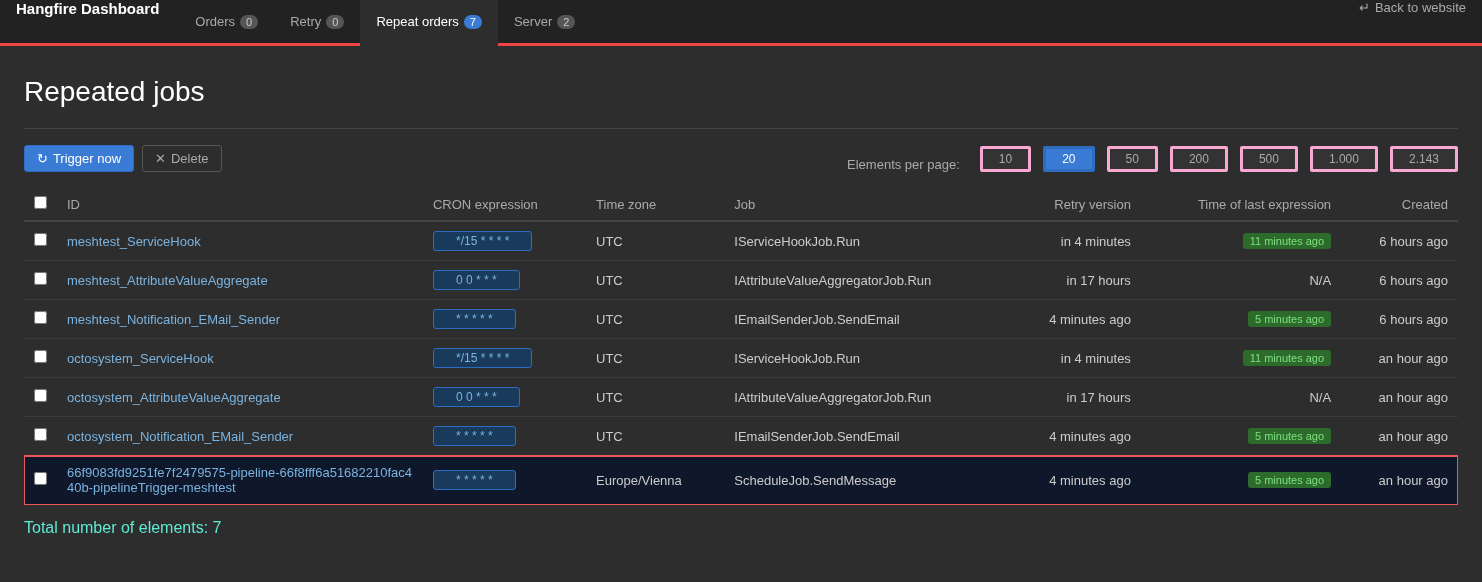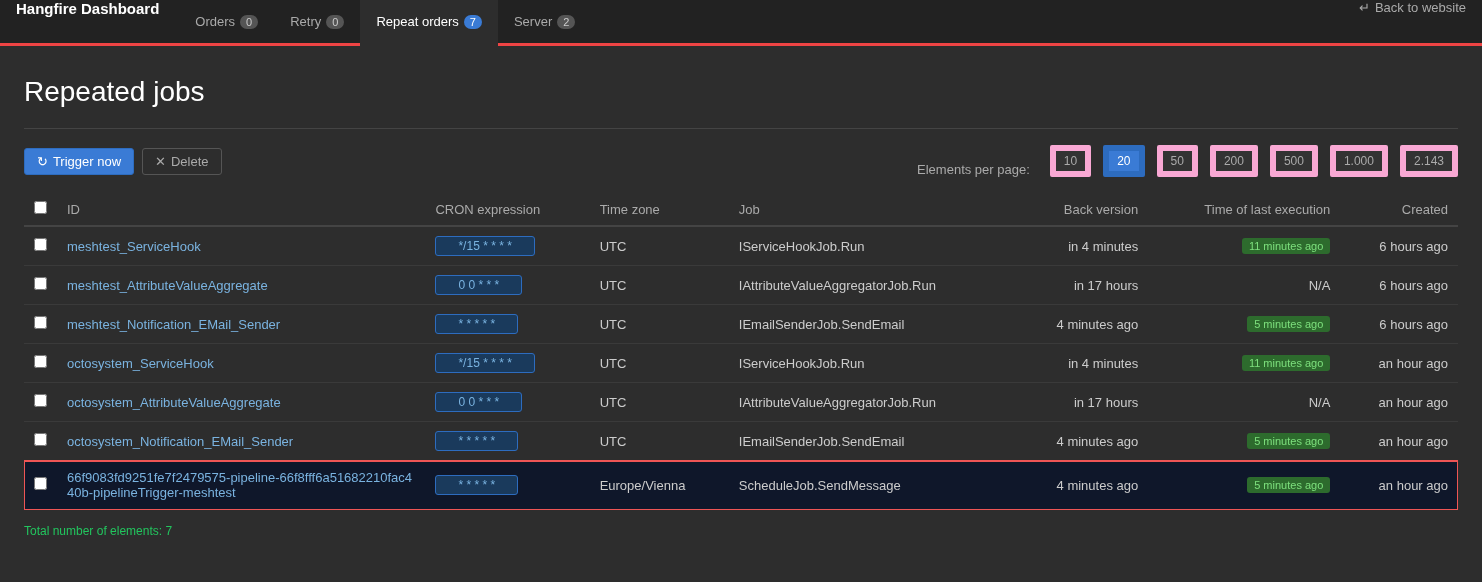--- a/index.html
+++ b/index.html
@@ -47,21 +47,21 @@
 
     
     .toolbar { display: flex; align-items: center; justify-content: space-between; margin-bottom: 16px; }
     .toolbar-left { display: flex; gap: 8px; }
     .btn { display: flex; align-items: center; gap: 5px; padding: 5px 12px; border-radius: 3px; cursor: pointer; font-size: 13px; border: 1px solid transparent; }
     .btn-primary { background: #3a7bd5; border-color: #2d6cbf; color: #fff; }
     .btn-danger-outline { background: transparent; border-color: #555; color: #aaa; }
     .pagination-controls { display: flex; align-items: flex-end; gap: 12px; }
     .pagination-label { color: #aaa; margin-right: 8px; }
     .page-size-btn {
-      display: inline-block; padding: 3px 8px; border: 6px solid #f9a8d4;
+      display: inline-block; padding: 3px 16px; border: 3px solid #f9a8d4;
       background: #333; color: #aaa; cursor: pointer; border-radius: 2px; font-size: 12px;
     }
     .page-size-btn.active { background: #3a7bd5; border-color: #2d6cbf; color: #fff; }
 
     
     .table-container { width: 100%; overflow-x: auto; }
     table { width: 100%; border-collapse: collapse; }
     thead tr { border-bottom: 2px solid #444; }
     th { color: #aaa; font-weight: normal; padding: 8px 10px; text-align: left; white-space: nowrap; }
     th.right { text-align: right; }
@@ -79,21 +79,21 @@
     }
 
     .time-badge {
       display: inline-block; background: #2d6b2d; color: #7de07d;
       border-radius: 3px; padding: 2px 7px; font-size: 11px; white-space: nowrap;
     }
 
     .checkbox-cell { width: 28px; }
     input[type="checkbox"] { accent-color: #3a7bd5; cursor: pointer; }
 
-    .footer-text { margin-top: 14px; color: #22c55e; font-size: 12px; }
+    .footer-text { margin-top: 14px; color: #5eead4; font-size: 16px; }
   </style>
 </head>
 <body>
 
 <nav class="navbar">
   <span class="navbar-brand">Hangfire Dashboard</span>
 
   <a class="nav-tab">
     <span>Orders</span>
     <span class="nav-badge">0</span>
@@ -149,22 +149,22 @@
     <table>
       <thead>
         <tr>
           <th class="checkbox-cell">
             <input type="checkbox" style="">
           </th>
           <th><span>ID</span></th>
           <th><span>CRON expression</span></th>
           <th><span>Time zone</span></th>
           <th><span>Job</span></th>
-          <th class="right"><span>Back version</span></th>
-          <th class="right"><span>Time of last execution</span></th>
+          <th class="right"><span>Retry version</span></th>
+          <th class="right"><span>Time of last expression</span></th>
           <th class="right"><span>Created</span></th>
         </tr>
       </thead>
       <tbody id="table-body">
       <tr>
             <td class="checkbox-cell"><input type="checkbox" style=""></td>
             <td class="id-cell">meshtest_ServiceHook</td>
             <td><span class="cron-badge">*/15 * * * *</span></td>
             <td>UTC</td>
             <td>IServiceHookJob.Run</td>

